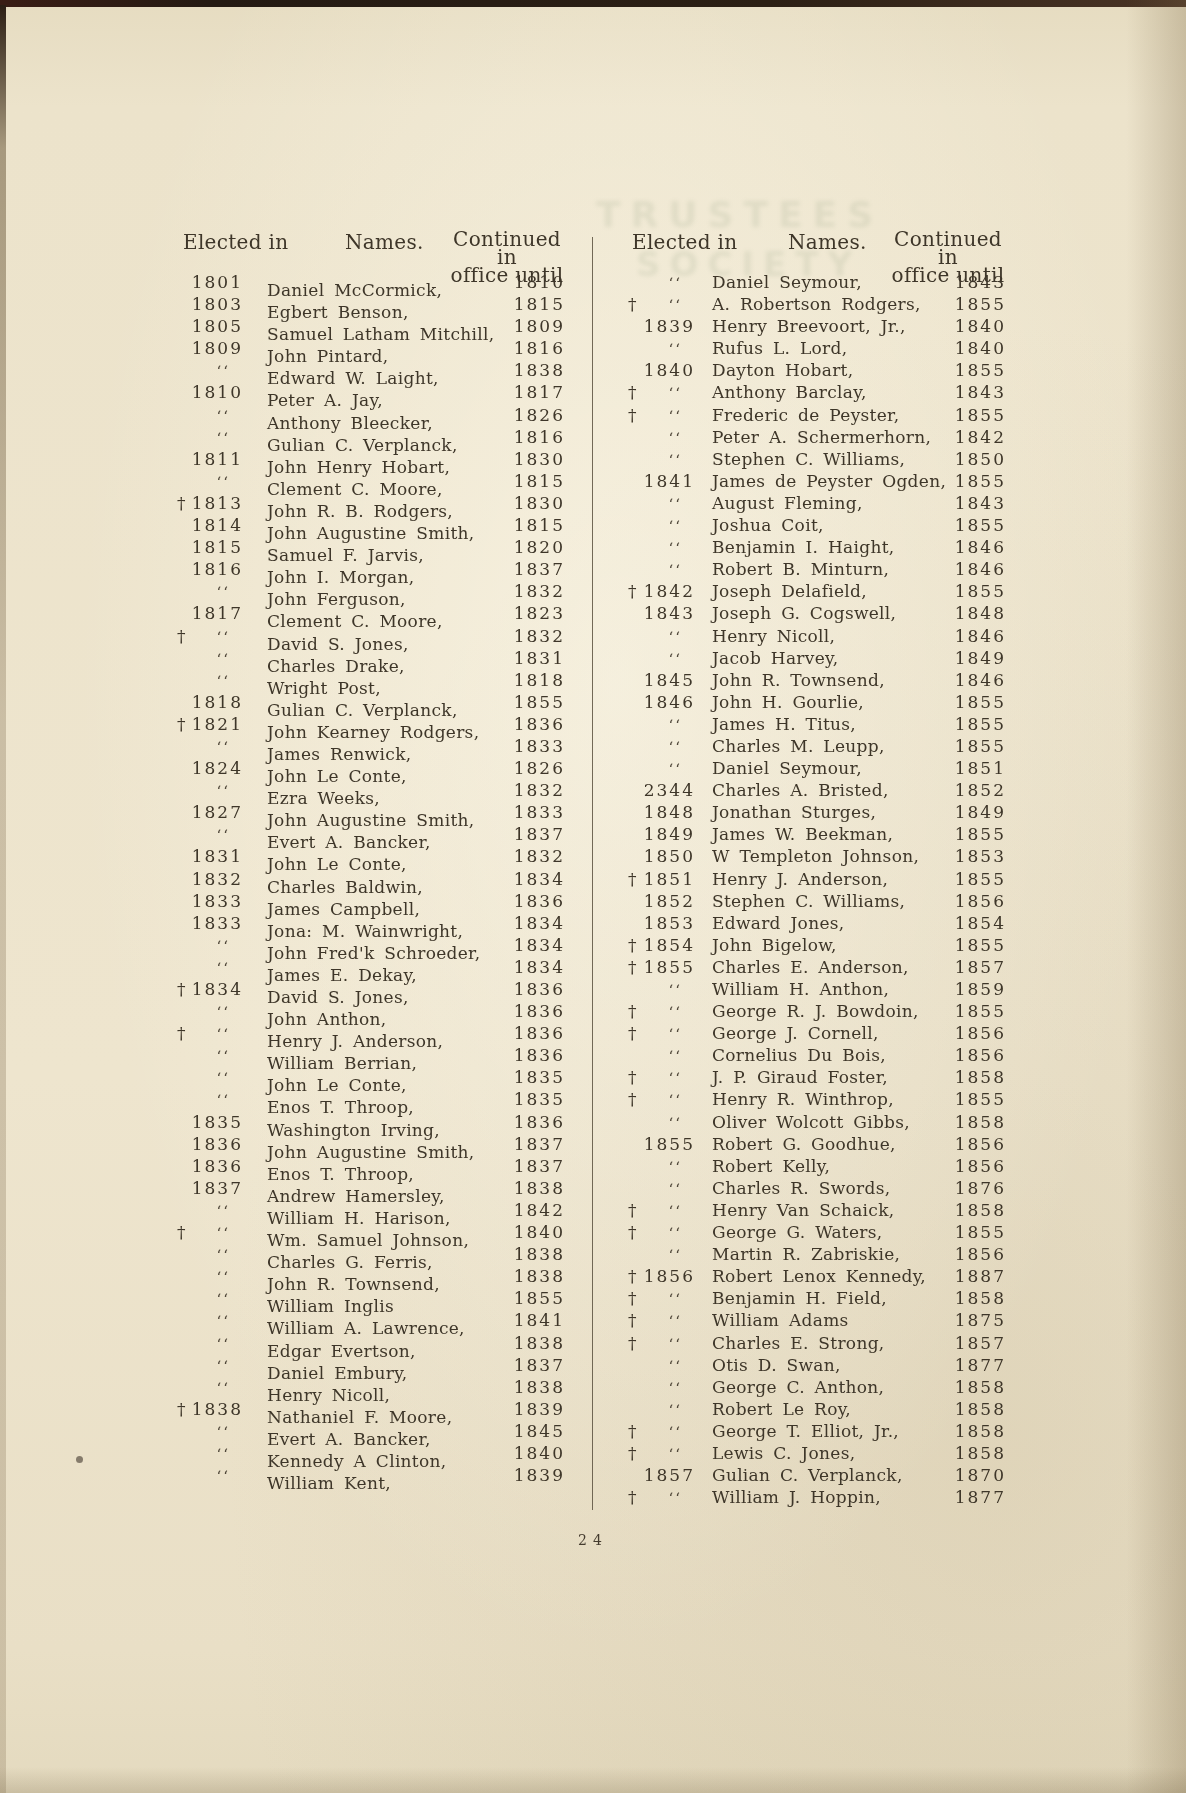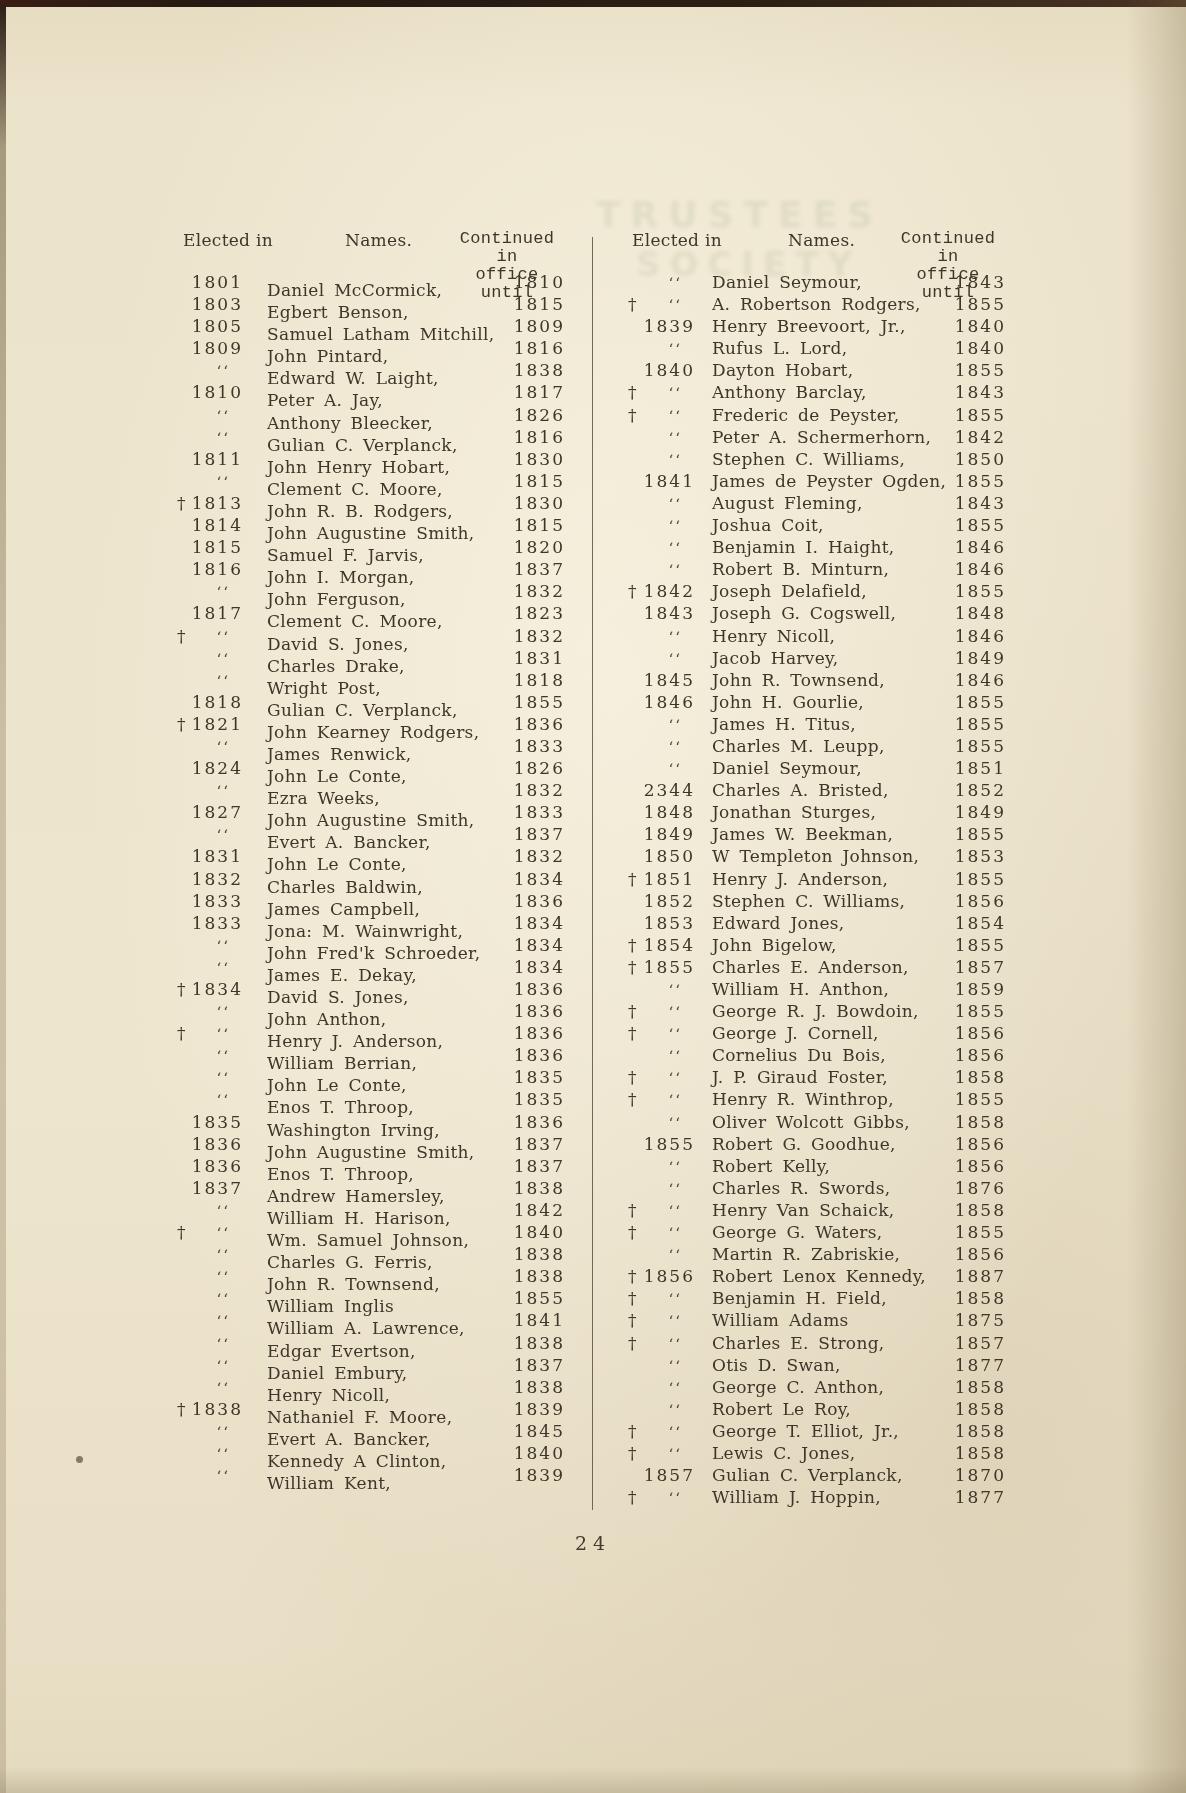--- a/index.html
+++ b/index.html
@@ -21,40 +21,40 @@
     font-family:"DejaVu Sans","Liberation Sans",sans-serif;font-weight:bold;}
   .g1{left:596px;top:194px;font-size:36px;letter-spacing:10px;}
   .g2{left:636px;top:244px;font-size:34px;letter-spacing:9px;}
   .speck{position:absolute;left:76px;top:1456px;width:7px;height:7px;border-radius:50%;
     background:#6b6154;opacity:.8;}
   .divider{position:absolute;left:592px;top:237px;width:1px;height:1273px;background:#5a513f;opacity:.85;}
 
   .col{position:absolute;top:230px;}
   .col.left{left:175px;width:390px;}
   .col.right{left:628px;width:378px;}
-  .hdr{position:relative;height:41px;font-size:17px;letter-spacing:.3px;}
+  .hdr{position:relative;height:41px;font-size:20px;letter-spacing:.3px;}
   .h-el{position:absolute;top:0;}
   .col.left .h-el{left:8px;} .col.right .h-el{left:4px;}
   .h-nm{position:absolute;top:0;margin-left:35px;}
   .col.left .h-nm{left:135px;} .col.right .h-nm{left:125px;}
-  .h-ct{position:absolute;top:0;right:0;width:116px;text-align:center;line-height:18px;font-family:Liberation Mono, monospace;}
+  .h-ct{position:absolute;top:0;right:0;width:116px;text-align:center;line-height:18px;}
   .rows{line-height:22.1px;font-size:17px;}
   .row{height:22.1px;display:flex;white-space:nowrap;}
   .c{display:block;}
   .e{position:relative;text-align:right;flex:0 0 auto;letter-spacing:2px;}
   .col.left .e{width:68px;} .col.right .e{width:67px;}
   .dag{position:absolute;letter-spacing:0;}
   .col.left .dag{left:2px;} .col.right .dag{left:0;}
   .dit{display:inline-block;margin-right:13px;font-size:15px;letter-spacing:2px;opacity:.9;}
   .n{flex:1 1 auto;letter-spacing:.3px;word-spacing:4px;}
   .col.left .n{padding-left:24px;margin-top:8px;} .col.right .n{padding-left:17px;}
   .u{flex:0 0 auto;text-align:right;letter-spacing:2px;}
   .col.left .u{width:56px;} .col.right .u{width:52px;}
   .pageno{position:absolute;top:1532px;left:0;width:100%;text-align:center;
-    font-size:19px;letter-spacing:6px;color:#453c2f;}
+    font-size:14px;letter-spacing:6px;color:#453c2f;}
 </style>
 </head>
 <body>
 
 <div class="page">
   <div class="edge-top"></div>
   <div class="edge-left"></div>
   <div class="edge-right"></div>
   <div class="edge-bottom"></div>
 

